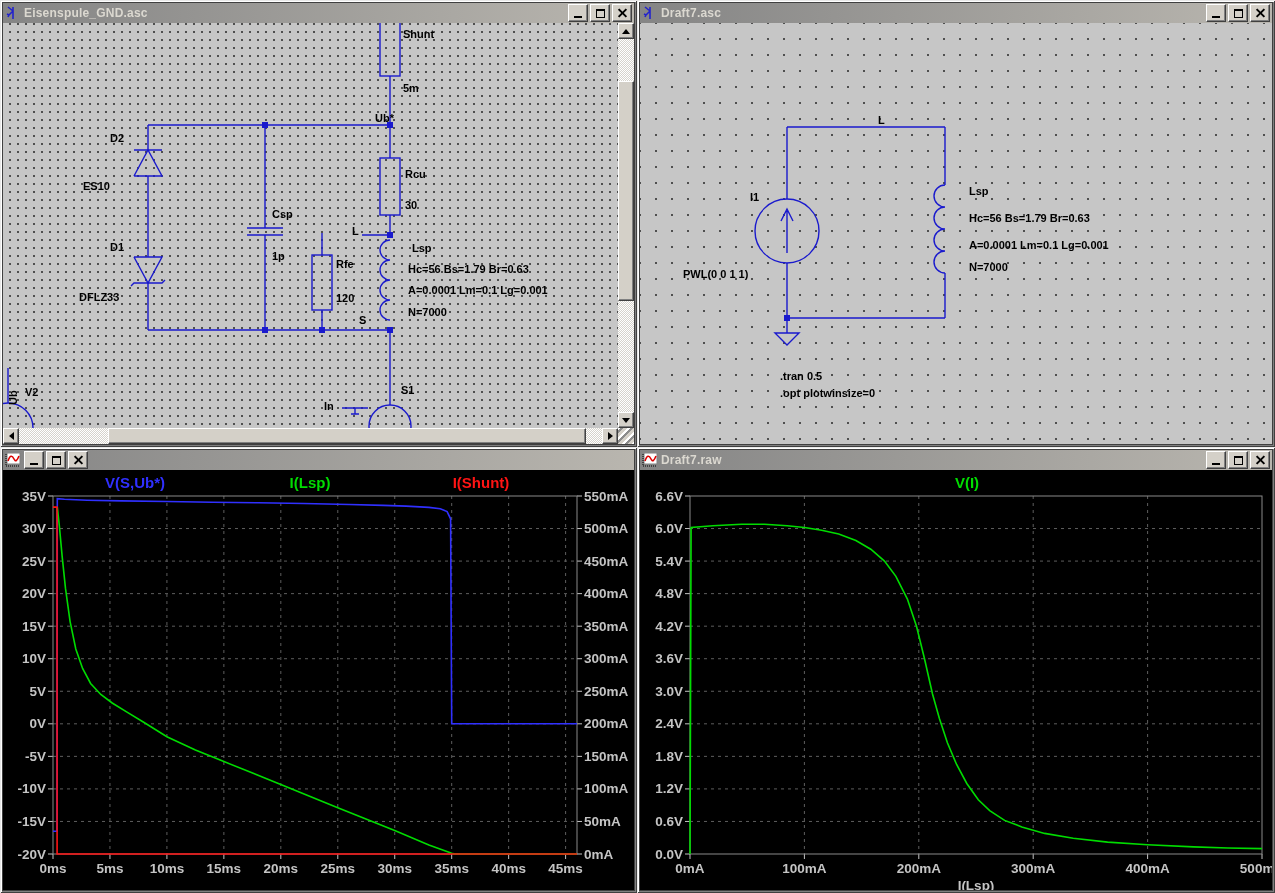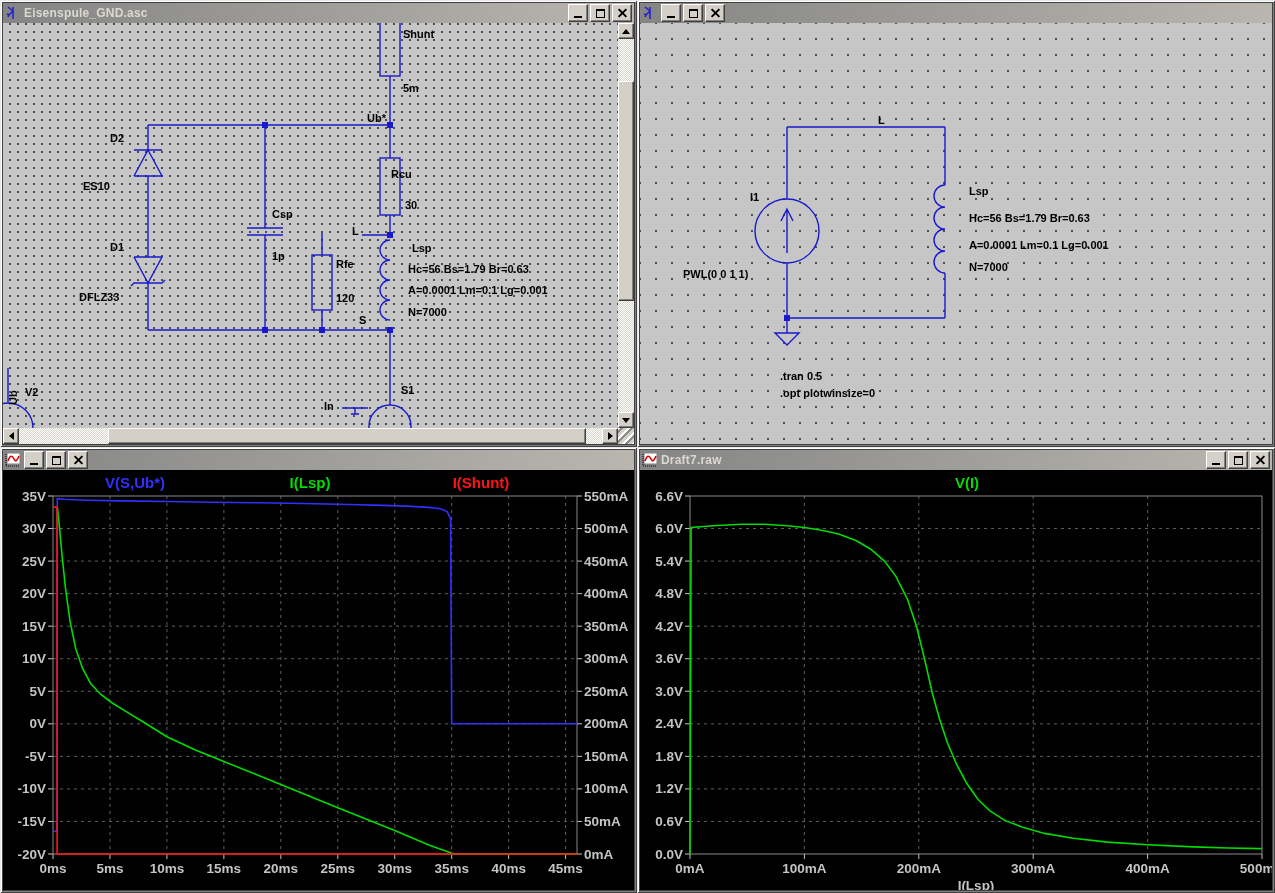--- a/index.html
+++ b/index.html
@@ -101,30 +101,30 @@
             <rect x="259" y="99" width="6" height="6"></rect>
             <rect x="384" y="99" width="6" height="6"></rect>
             <rect x="384" y="209" width="6" height="6"></rect>
             <rect x="259" y="304" width="6" height="6"></rect>
             <rect x="316" y="304" width="6" height="6"></rect>
             <rect x="384" y="304" width="6" height="6"></rect>
           </g>
         </svg>
         <div class="slabel" style="left:400px;top:5px">Shunt</div>
         <div class="slabel" style="left:400px;top:59px">5m</div>
-        <div class="slabel" style="left:364px;top:89px">Ub*</div>
+        <div class="slabel" style="left:372px;top:89px">Ub*</div>
         <div class="slabel" style="left:107px;top:109px">D2</div>
         <div class="slabel" style="left:80px;top:157px">ES10</div>
         <div class="slabel" style="left:107px;top:218px">D1</div>
         <div class="slabel" style="left:76px;top:268px">DFLZ33</div>
         <div class="slabel" style="left:269px;top:185px">Csp</div>
         <div class="slabel" style="left:269px;top:227px">1p</div>
         <div class="slabel" style="left:333px;top:235px">Rfe</div>
         <div class="slabel" style="left:333px;top:269px">120</div>
-        <div class="slabel" style="left:388px;top:145px">Rcu</div>
+        <div class="slabel" style="left:402px;top:145px">Rcu</div>
         <div class="slabel" style="left:402px;top:176px">30</div>
         <div class="slabel" style="left:349px;top:202px">L</div>
         <div class="slabel" style="left:409px;top:219px">Lsp</div>
         <div class="slabel" style="left:405px;top:240px">Hc=56 Bs=1.79 Br=0.63</div>
         <div class="slabel" style="left:405px;top:261px">A=0.0001 Lm=0.1 Lg=0.001</div>
         <div class="slabel" style="left:405px;top:283px">N=7000</div>
         <div class="slabel" style="left:356px;top:291px">S</div>
         <div class="slabel" style="left:398px;top:361px">S1</div>
         <div class="slabel" style="left:321px;top:377px">In</div>
         <div class="slabel" style="left:22px;top:363px">V2</div>
@@ -152,20 +152,21 @@
     </div>
   </div>
 
   <div class="win">
     <div class="titlebar">
       <span class="ticon">
         <svg width="14" height="14" viewBox="0 0 14 14">
             <path d="M7,1 V13 M7,5 L2,1 M7,5 L3,9 M3,9 L1,8 M3,9 L2,11" stroke="#2222CC" stroke-width="1.6" fill="none"></path>
           </svg>
       </span>
+      <span class="ttext">Draft7.asc</span>
       <span class="tbtns">
         <span class="cb">
             <span class="g-min"></span>
           </span>
         <span class="cb">
             <span class="g-max"></span>
           </span>
         <span class="cb cb-close">
             <span class="g-x"></span>
           </span>

